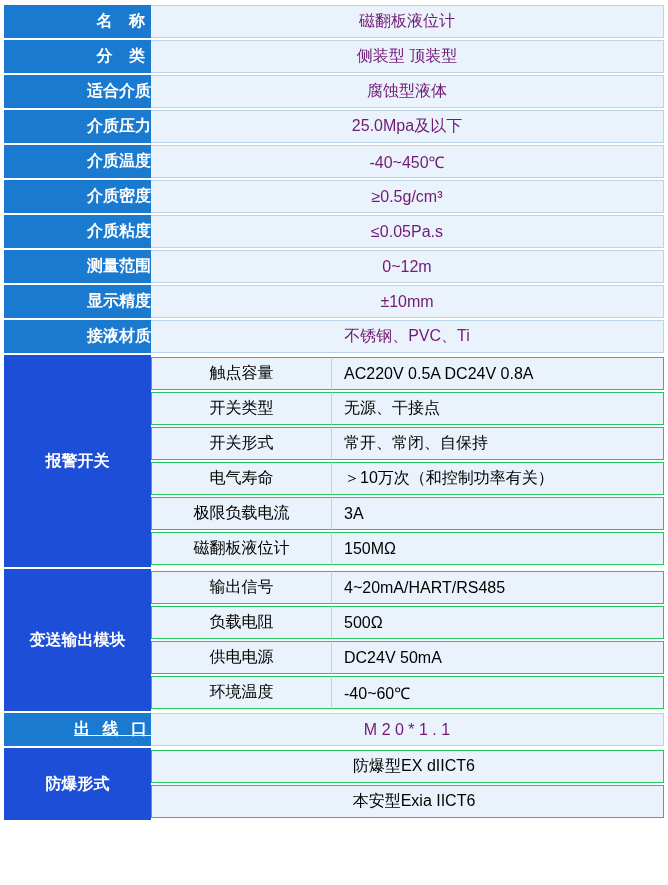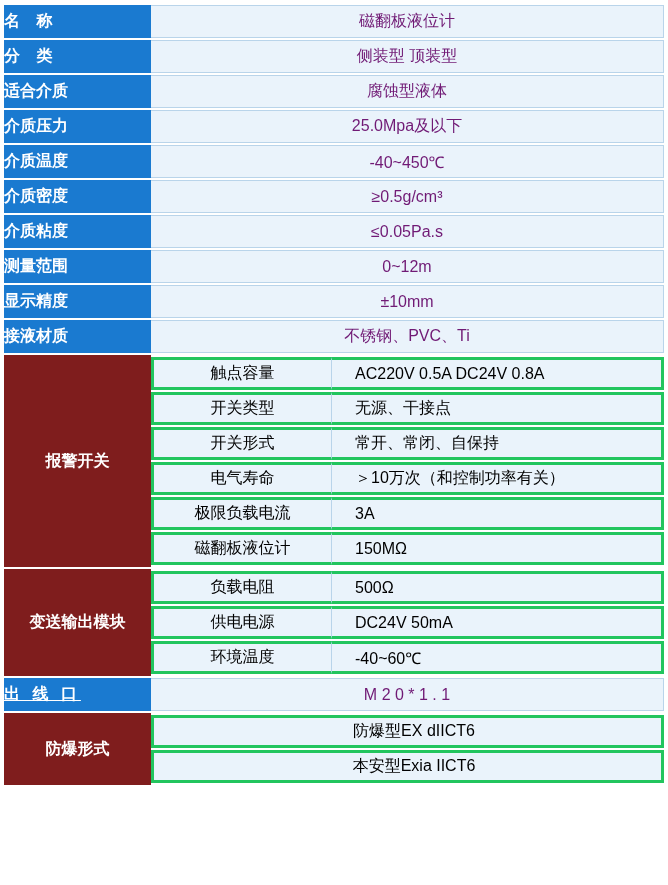--- a/index.html
+++ b/index.html
@@ -27,65 +27,65 @@
     vertical-align: middle;
   }
   
   .lbl {
     width: 147px;
     background: linear-gradient(180deg, #1f7fd4 0%, #1571c8 50%, #1f7fd4 100%);
     background: #1a7ad0;
     color: #ffffff;
     font-weight: bold;
     font-size: 16px;
-    text-align: left;
+    text-align: right;
     height: 18px;
     letter-spacing: 0px;
   }
   .val {
     background: #eaf3fb;
     color: #701a75;
     font-size: 16px;
     text-align: center;
     height: 33px;
     border: 1px solid #b9d4ea;
     border-left: none;
   }
   
   .group-lbl {
-    background: #7f1d1d;
+    background: #1d4ed8;
     color: #ffffff;
     font-weight: bold;
     font-size: 16px;
     text-align: center;
     vertical-align: middle;
     width: 147px;
     letter-spacing: 0px;
   }
   table.inner {
     width: 100%;
     border-collapse: separate;
     border-spacing: 0 2px;
     table-layout: fixed;
   }
   table.inner td {
     background: #eaf3fb;
-    border: 3px solid #22c55e;
+    border: 1px solid #22c55e;
     height: 33px;
     font-size: 16px;
     color: #000;
   }
   table.inner td.k {
     width: 180px;
     text-align: center;
     border-right: none;
   }
   table.inner td.v {
     text-align: left;
-    padding-left: 23px;
+    padding-left: 12px;
     border-left: 1px solid #b9d4ea;
   }
   table.inner td.full {
     text-align: center;
     padding-left: 13px;
   }
   .sub-wrap { padding: 0 0 0 0; }
   .sp4 { letter-spacing: 4px; text-decoration: underline; }
   .sp6 { letter-spacing: 6px; }
 </style>
@@ -170,20 +170,24 @@
           </table>
         </td>
       </tr>
 
       <tr>
         <td class="group-lbl">变送输出模块</td>
         <td class="sub-wrap" style="background:#ffffff;">
           <table class="inner">
             <tbody>
               <tr>
+                <td class="k">输出信号</td>
+                <td class="v">4~20mA/HART/RS485</td>
+              </tr>
+              <tr>
                 <td class="k">负载电阻</td>
                 <td class="v">500Ω</td>
               </tr>
               <tr>
                 <td class="k">供电电源</td>
                 <td class="v">DC24V 50mA</td>
               </tr>
               <tr>
                 <td class="k">环境温度</td>
                 <td class="v">-40~60℃</td>

